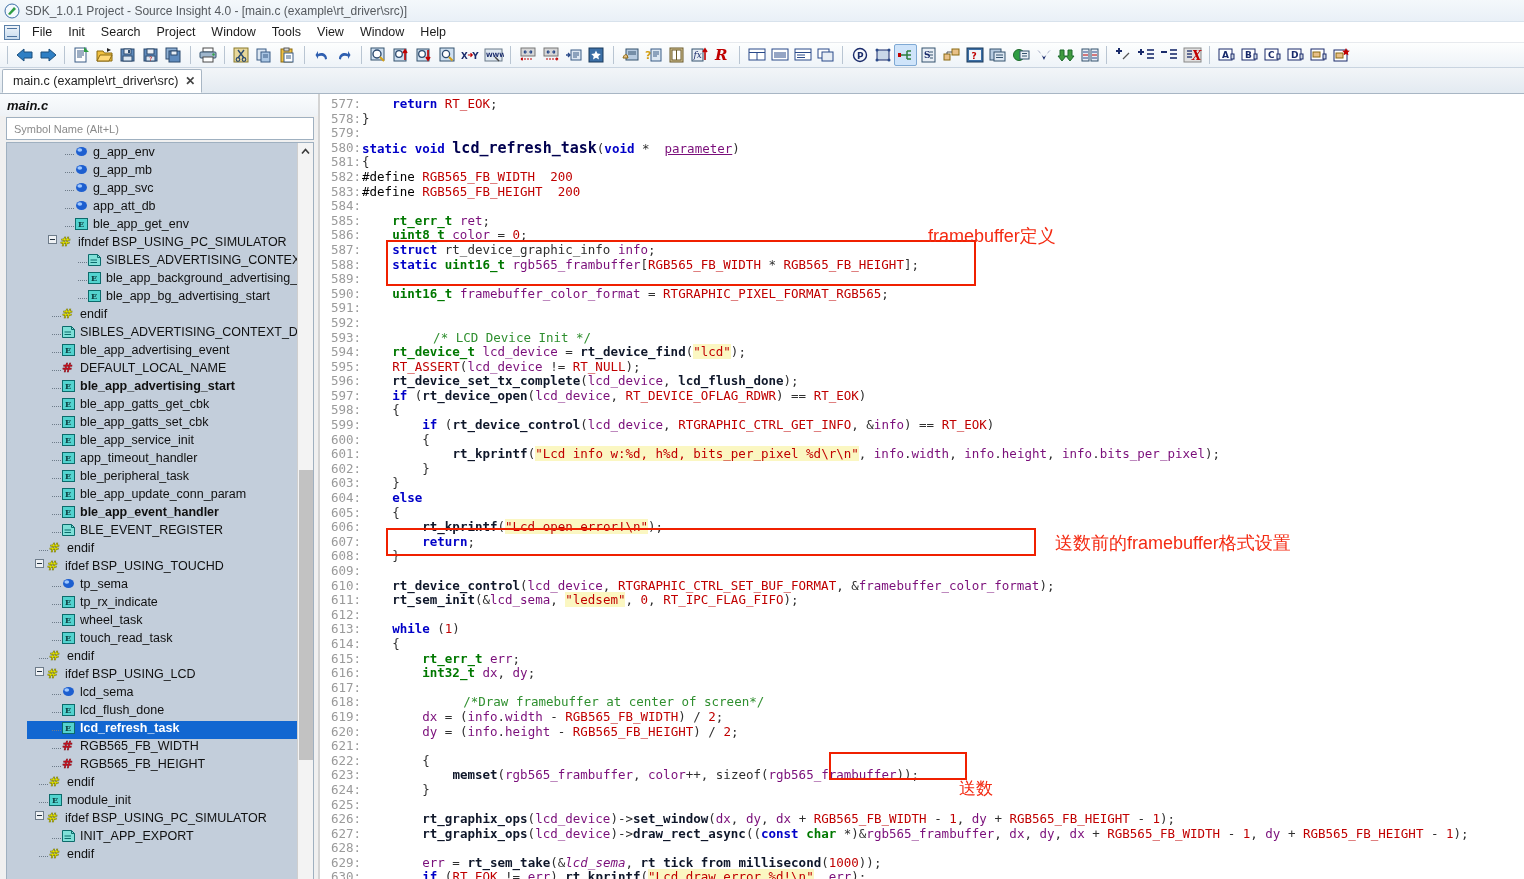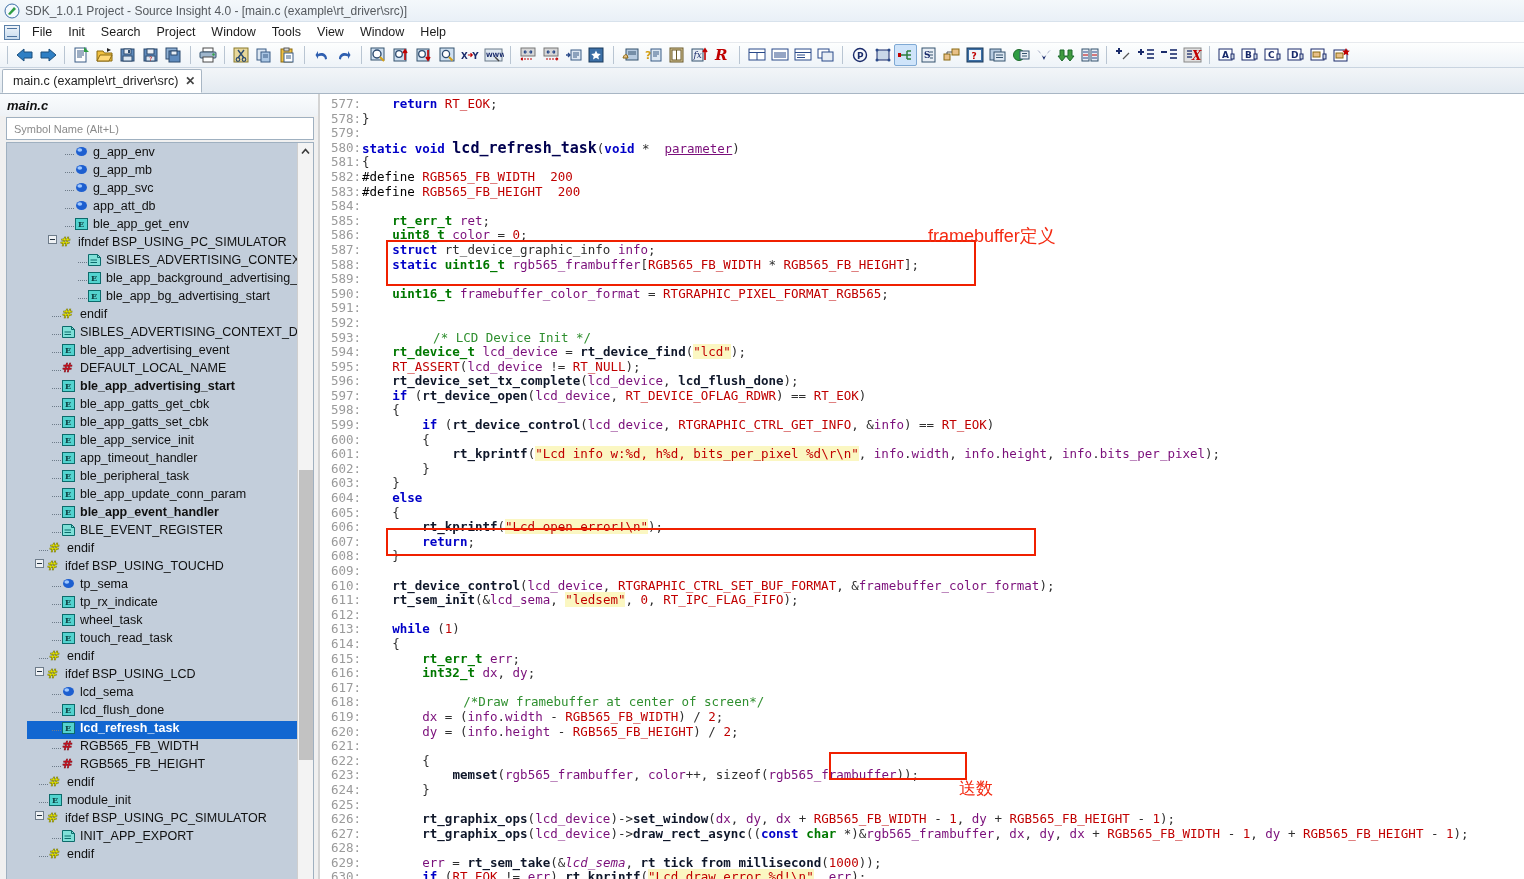--- a/index.html
+++ b/index.html
@@ -1308,17 +1308,18 @@
     </div>
   </div>
 
   <div id="editorwrap">
     <div id="editor"><div class="code-line"><span class="lnum">577</span><span class="ltext"><span class="c-punc"> </span><span class="c-punc"> </span><span class="c-punc"> </span><span class="c-punc"> </span><span class="c-kw">return</span><span class="c-punc"> </span><span class="c-mac">RT_EOK</span><span class="c-punc">;</span></span></div><div class="code-line"><span class="lnum">578</span><span class="ltext"><span class="c-punc">}</span></span></div><div class="code-line"><span class="lnum">579</span><span class="ltext"></span></div><div class="code-line"><span class="lnum">580</span><span class="ltext"><span class="c-kw">static</span><span class="c-punc"> </span><span class="c-kw">void</span><span class="c-punc"> </span><span class="c-fn c-big">lcd_refresh_task</span><span class="c-punc">(</span><span class="c-kw">void</span><span class="c-punc"> </span><span class="c-punc">*</span><span class="c-var c-ul">parameter</span><span class="c-punc">)</span></span></div><div class="code-line"><span class="lnum">581</span><span class="ltext"><span class="c-punc">{</span></span></div><div class="code-line"><span class="lnum">582</span><span class="ltext">#define <span class="c-mac">RGB565_FB_WIDTH</span>  <span class="c-num">200</span></span></div><div class="code-line"><span class="lnum">583</span><span class="ltext">#define <span class="c-mac">RGB565_FB_HEIGHT</span>  <span class="c-num">200</span></span></div><div class="code-line"><span class="lnum">584</span><span class="ltext"></span></div><div class="code-line"><span class="lnum">585</span><span class="ltext"><span class="c-punc"> </span><span class="c-punc"> </span><span class="c-punc"> </span><span class="c-punc"> </span><span class="c-type">rt_err_t</span><span class="c-punc"> </span><span class="c-var">ret</span><span class="c-punc">;</span></span></div><div class="code-line"><span class="lnum">586</span><span class="ltext"><span class="c-punc"> </span><span class="c-punc"> </span><span class="c-punc"> </span><span class="c-punc"> </span><span class="c-type">uint8_t</span><span class="c-punc"> </span><span class="c-var">color</span><span class="c-punc"> </span><span class="c-punc">=</span><span class="c-punc"> </span><span class="c-num">0</span><span class="c-punc">;</span></span></div><div class="code-line"><span class="lnum">587</span><span class="ltext"><span class="c-punc"> </span><span class="c-punc"> </span><span class="c-punc"> </span><span class="c-punc"> </span><span class="c-kw">struct</span><span class="c-punc"> </span><span class="c-id">rt_device_graphic_info</span><span class="c-punc"> </span><span class="c-var">info</span><span class="c-punc">;</span></span></div><div class="code-line"><span class="lnum">588</span><span class="ltext"><span class="c-punc"> </span><span class="c-punc"> </span><span class="c-punc"> </span><span class="c-punc"> </span><span class="c-kw">static</span><span class="c-punc"> </span><span class="c-type">uint16_t</span><span class="c-punc"> </span><span class="c-var">rgb565_frambuffer</span><span class="c-punc">[</span><span class="c-mac">RGB565_FB_WIDTH</span><span class="c-punc"> </span><span class="c-punc">*</span><span class="c-punc"> </span><span class="c-mac">RGB565_FB_HEIGHT</span><span class="c-punc">]</span><span class="c-punc">;</span></span></div><div class="code-line"><span class="lnum">589</span><span class="ltext"></span></div><div class="code-line"><span class="lnum">590</span><span class="ltext"><span class="c-punc"> </span><span class="c-punc"> </span><span class="c-punc"> </span><span class="c-punc"> </span><span class="c-type">uint16_t</span><span class="c-punc"> </span><span class="c-var">framebuffer_color_format</span><span class="c-punc"> </span><span class="c-punc">=</span><span class="c-punc"> </span><span class="c-mac">RTGRAPHIC_PIXEL_FORMAT_RGB565</span><span class="c-punc">;</span></span></div><div class="code-line"><span class="lnum">591</span><span class="ltext"></span></div><div class="code-line"><span class="lnum">592</span><span class="ltext"></span></div><div class="code-line"><span class="lnum">593</span><span class="ltext">    <span class="c-cmt">/* LCD Device Init */</span></span></div><div class="code-line"><span class="lnum">594</span><span class="ltext"><span class="c-punc"> </span><span class="c-punc"> </span><span class="c-punc"> </span><span class="c-punc"> </span><span class="c-type">rt_device_t</span><span class="c-punc"> </span><span class="c-var">lcd_device</span><span class="c-punc"> </span><span class="c-punc">=</span><span class="c-punc"> </span><span class="c-fn">rt_device_find</span><span class="c-punc">(</span><span class="c-str">"lcd"</span><span class="c-punc">)</span><span class="c-punc">;</span></span></div><div class="code-line"><span class="lnum">595</span><span class="ltext"><span class="c-punc"> </span><span class="c-punc"> </span><span class="c-punc"> </span><span class="c-punc"> </span><span class="c-mac">RT_ASSERT</span><span class="c-punc">(</span><span class="c-var">lcd_device</span><span class="c-punc"> </span><span class="c-punc">!</span><span class="c-punc">=</span><span class="c-punc"> </span><span class="c-mac">RT_NULL</span><span class="c-punc">)</span><span class="c-punc">;</span></span></div><div class="code-line"><span class="lnum">596</span><span class="ltext"><span class="c-punc"> </span><span class="c-punc"> </span><span class="c-punc"> </span><span class="c-punc"> </span><span class="c-fn">rt_device_set_tx_complete</span><span class="c-punc">(</span><span class="c-var">lcd_device</span><span class="c-punc">,</span><span class="c-punc"> </span><span class="c-fn">lcd_flush_done</span><span class="c-punc">)</span><span class="c-punc">;</span></span></div><div class="code-line"><span class="lnum">597</span><span class="ltext"><span class="c-punc"> </span><span class="c-punc"> </span><span class="c-punc"> </span><span class="c-punc"> </span><span class="c-kw">if</span><span class="c-punc"> </span><span class="c-punc">(</span><span class="c-fn">rt_device_open</span><span class="c-punc">(</span><span class="c-var">lcd_device</span><span class="c-punc">,</span><span class="c-punc"> </span><span class="c-mac">RT_DEVICE_OFLAG_RDWR</span><span class="c-punc">)</span><span class="c-punc"> </span><span class="c-punc">=</span><span class="c-punc">=</span><span class="c-punc"> </span><span class="c-mac">RT_EOK</span><span class="c-punc">)</span></span></div><div class="code-line"><span class="lnum">598</span><span class="ltext"><span class="c-punc"> </span><span class="c-punc"> </span><span class="c-punc"> </span><span class="c-punc"> </span><span class="c-punc">{</span></span></div><div class="code-line"><span class="lnum">599</span><span class="ltext"><span class="c-punc"> </span><span class="c-punc"> </span><span class="c-punc"> </span><span class="c-punc"> </span><span class="c-punc"> </span><span class="c-punc"> </span><span class="c-punc"> </span><span class="c-punc"> </span><span class="c-kw">if</span><span class="c-punc"> </span><span class="c-punc">(</span><span class="c-fn">rt_device_control</span><span class="c-punc">(</span><span class="c-var">lcd_device</span><span class="c-punc">,</span><span class="c-punc"> </span><span class="c-mac">RTGRAPHIC_CTRL_GET_INFO</span><span class="c-punc">,</span><span class="c-punc"> </span><span class="c-punc">&amp;</span><span class="c-var">info</span><span class="c-punc">)</span><span class="c-punc"> </span><span class="c-punc">=</span><span class="c-punc">=</span><span class="c-punc"> </span><span class="c-mac">RT_EOK</span><span class="c-punc">)</span></span></div><div class="code-line"><span class="lnum">600</span><span class="ltext"><span class="c-punc"> </span><span class="c-punc"> </span><span class="c-punc"> </span><span class="c-punc"> </span><span class="c-punc"> </span><span class="c-punc"> </span><span class="c-punc"> </span><span class="c-punc"> </span><span class="c-punc">{</span></span></div><div class="code-line"><span class="lnum">601</span><span class="ltext"><span class="c-punc"> </span><span class="c-punc"> </span><span class="c-punc"> </span><span class="c-punc"> </span><span class="c-punc"> </span><span class="c-punc"> </span><span class="c-punc"> </span><span class="c-punc"> </span><span class="c-punc"> </span><span class="c-punc"> </span><span class="c-punc"> </span><span class="c-punc"> </span><span class="c-fn">rt_kprintf</span><span class="c-punc">(</span><span class="c-str">"Lcd info w:%d, h%d, bits_per_pixel %d\r\n"</span><span class="c-punc">,</span><span class="c-punc"> </span><span class="c-var">info</span><span class="c-punc">.</span><span class="c-var">width</span><span class="c-punc">,</span><span class="c-punc"> </span><span class="c-var">info</span><span class="c-punc">.</span><span class="c-var">height</span><span class="c-punc">,</span><span class="c-punc"> </span><span class="c-var">info</span><span class="c-punc">.</span><span class="c-var">bits_per_pixel</span><span class="c-punc">)</span><span class="c-punc">;</span></span></div><div class="code-line"><span class="lnum">602</span><span class="ltext"><span class="c-punc"> </span><span class="c-punc"> </span><span class="c-punc"> </span><span class="c-punc"> </span><span class="c-punc"> </span><span class="c-punc"> </span><span class="c-punc"> </span><span class="c-punc"> </span><span class="c-punc">}</span></span></div><div class="code-line"><span class="lnum">603</span><span class="ltext"><span class="c-punc"> </span><span class="c-punc"> </span><span class="c-punc"> </span><span class="c-punc"> </span><span class="c-punc">}</span></span></div><div class="code-line"><span class="lnum">604</span><span class="ltext"><span class="c-punc"> </span><span class="c-punc"> </span><span class="c-punc"> </span><span class="c-punc"> </span><span class="c-kw">else</span></span></div><div class="code-line"><span class="lnum">605</span><span class="ltext"><span class="c-punc"> </span><span class="c-punc"> </span><span class="c-punc"> </span><span class="c-punc"> </span><span class="c-punc">{</span></span></div><div class="code-line"><span class="lnum">606</span><span class="ltext"><span class="c-punc"> </span><span class="c-punc"> </span><span class="c-punc"> </span><span class="c-punc"> </span><span class="c-punc"> </span><span class="c-punc"> </span><span class="c-punc"> </span><span class="c-punc"> </span><span class="c-fn">rt_kprintf</span><span class="c-punc">(</span><span class="c-str">"Lcd open error!\n"</span><span class="c-punc">)</span><span class="c-punc">;</span></span></div><div class="code-line"><span class="lnum">607</span><span class="ltext"><span class="c-punc"> </span><span class="c-punc"> </span><span class="c-punc"> </span><span class="c-punc"> </span><span class="c-punc"> </span><span class="c-punc"> </span><span class="c-punc"> </span><span class="c-punc"> </span><span class="c-kw">return</span><span class="c-punc">;</span></span></div><div class="code-line"><span class="lnum">608</span><span class="ltext"><span class="c-punc"> </span><span class="c-punc"> </span><span class="c-punc"> </span><span class="c-punc"> </span><span class="c-punc">}</span></span></div><div class="code-line"><span class="lnum">609</span><span class="ltext"></span></div><div class="code-line"><span class="lnum">610</span><span class="ltext"><span class="c-punc"> </span><span class="c-punc"> </span><span class="c-punc"> </span><span class="c-punc"> </span><span class="c-fn">rt_device_control</span><span class="c-punc">(</span><span class="c-var">lcd_device</span><span class="c-punc">,</span><span class="c-punc"> </span><span class="c-mac">RTGRAPHIC_CTRL_SET_BUF_FORMAT</span><span class="c-punc">,</span><span class="c-punc"> </span><span class="c-punc">&amp;</span><span class="c-var">framebuffer_color_format</span><span class="c-punc">)</span><span class="c-punc">;</span></span></div><div class="code-line"><span class="lnum">611</span><span class="ltext"><span class="c-punc"> </span><span class="c-punc"> </span><span class="c-punc"> </span><span class="c-punc"> </span><span class="c-fn">rt_sem_init</span><span class="c-punc">(</span><span class="c-punc">&amp;</span><span class="c-var">lcd_sema</span><span class="c-punc">,</span><span class="c-punc"> </span><span class="c-str">"ledsem"</span><span class="c-punc">,</span><span class="c-punc"> </span><span class="c-num">0</span><span class="c-punc">,</span><span class="c-punc"> </span><span class="c-mac">RT_IPC_FLAG_FIFO</span><span class="c-punc">)</span><span class="c-punc">;</span></span></div><div class="code-line"><span class="lnum">612</span><span class="ltext"></span></div><div class="code-line"><span class="lnum">613</span><span class="ltext"><span class="c-punc"> </span><span class="c-punc"> </span><span class="c-punc"> </span><span class="c-punc"> </span><span class="c-kw">while</span><span class="c-punc"> </span><span class="c-punc">(</span><span class="c-num">1</span><span class="c-punc">)</span></span></div><div class="code-line"><span class="lnum">614</span><span class="ltext"><span class="c-punc"> </span><span class="c-punc"> </span><span class="c-punc"> </span><span class="c-punc"> </span><span class="c-punc">{</span></span></div><div class="code-line"><span class="lnum">615</span><span class="ltext"><span class="c-punc"> </span><span class="c-punc"> </span><span class="c-punc"> </span><span class="c-punc"> </span><span class="c-punc"> </span><span class="c-punc"> </span><span class="c-punc"> </span><span class="c-punc"> </span><span class="c-type">rt_err_t</span><span class="c-punc"> </span><span class="c-var">err</span><span class="c-punc">;</span></span></div><div class="code-line"><span class="lnum">616</span><span class="ltext"><span class="c-punc"> </span><span class="c-punc"> </span><span class="c-punc"> </span><span class="c-punc"> </span><span class="c-punc"> </span><span class="c-punc"> </span><span class="c-punc"> </span><span class="c-punc"> </span><span class="c-type">int32_t</span><span class="c-punc"> </span><span class="c-var">dx</span><span class="c-punc">,</span><span class="c-punc"> </span><span class="c-var">dy</span><span class="c-punc">;</span></span></div><div class="code-line"><span class="lnum">617</span><span class="ltext"></span></div><div class="code-line"><span class="lnum">618</span><span class="ltext">        <span class="c-cmt">/*Draw framebuffer at center of screen*/</span></span></div><div class="code-line"><span class="lnum">619</span><span class="ltext"><span class="c-punc"> </span><span class="c-punc"> </span><span class="c-punc"> </span><span class="c-punc"> </span><span class="c-punc"> </span><span class="c-punc"> </span><span class="c-punc"> </span><span class="c-punc"> </span><span class="c-var">dx</span><span class="c-punc"> </span><span class="c-punc">=</span><span class="c-punc"> </span><span class="c-punc">(</span><span class="c-var">info</span><span class="c-punc">.</span><span class="c-var">width</span><span class="c-punc"> </span><span class="c-punc">-</span><span class="c-punc"> </span><span class="c-mac">RGB565_FB_WIDTH</span><span class="c-punc">)</span><span class="c-punc"> </span><span class="c-punc">/</span><span class="c-punc"> </span><span class="c-num">2</span><span class="c-punc">;</span></span></div><div class="code-line"><span class="lnum">620</span><span class="ltext"><span class="c-punc"> </span><span class="c-punc"> </span><span class="c-punc"> </span><span class="c-punc"> </span><span class="c-punc"> </span><span class="c-punc"> </span><span class="c-punc"> </span><span class="c-punc"> </span><span class="c-var">dy</span><span class="c-punc"> </span><span class="c-punc">=</span><span class="c-punc"> </span><span class="c-punc">(</span><span class="c-var">info</span><span class="c-punc">.</span><span class="c-var">height</span><span class="c-punc"> </span><span class="c-punc">-</span><span class="c-punc"> </span><span class="c-mac">RGB565_FB_HEIGHT</span><span class="c-punc">)</span><span class="c-punc"> </span><span class="c-punc">/</span><span class="c-punc"> </span><span class="c-num">2</span><span class="c-punc">;</span></span></div><div class="code-line"><span class="lnum">621</span><span class="ltext"></span></div><div class="code-line"><span class="lnum">622</span><span class="ltext"><span class="c-punc"> </span><span class="c-punc"> </span><span class="c-punc"> </span><span class="c-punc"> </span><span class="c-punc"> </span><span class="c-punc"> </span><span class="c-punc"> </span><span class="c-punc"> </span><span class="c-punc">{</span></span></div><div class="code-line"><span class="lnum">623</span><span class="ltext"><span class="c-punc"> </span><span class="c-punc"> </span><span class="c-punc"> </span><span class="c-punc"> </span><span class="c-punc"> </span><span class="c-punc"> </span><span class="c-punc"> </span><span class="c-punc"> </span><span class="c-punc"> </span><span class="c-punc"> </span><span class="c-punc"> </span><span class="c-punc"> </span><span class="c-fn">memset</span><span class="c-punc">(</span><span class="c-var">rgb565_frambuffer</span><span class="c-punc">,</span><span class="c-punc"> </span><span class="c-var">color</span><span class="c-punc">+</span><span class="c-punc">+</span><span class="c-punc">,</span><span class="c-punc"> </span><span class="c-id">sizeof</span><span class="c-punc">(</span><span class="c-var">rgb565_frambuffer</span><span class="c-punc">)</span><span class="c-punc">)</span><span class="c-punc">;</span></span></div><div class="code-line"><span class="lnum">624</span><span class="ltext"><span class="c-punc"> </span><span class="c-punc"> </span><span class="c-punc"> </span><span class="c-punc"> </span><span class="c-punc"> </span><span class="c-punc"> </span><span class="c-punc"> </span><span class="c-punc"> </span><span class="c-punc">}</span></span></div><div class="code-line"><span class="lnum">625</span><span class="ltext"></span></div><div class="code-line"><span class="lnum">626</span><span class="ltext"><span class="c-punc"> </span><span class="c-punc"> </span><span class="c-punc"> </span><span class="c-punc"> </span><span class="c-punc"> </span><span class="c-punc"> </span><span class="c-punc"> </span><span class="c-punc"> </span><span class="c-fn">rt_graphix_ops</span><span class="c-punc">(</span><span class="c-var">lcd_device</span><span class="c-punc">)</span><span class="c-punc">-</span><span class="c-punc">&gt;</span><span class="c-fn">set_window</span><span class="c-punc">(</span><span class="c-var">dx</span><span class="c-punc">,</span><span class="c-punc"> </span><span class="c-var">dy</span><span class="c-punc">,</span><span class="c-punc"> </span><span class="c-var">dx</span><span class="c-punc"> </span><span class="c-punc">+</span><span class="c-punc"> </span><span class="c-mac">RGB565_FB_WIDTH</span><span class="c-punc"> </span><span class="c-punc">-</span><span class="c-punc"> </span><span class="c-num">1</span><span class="c-punc">,</span><span class="c-punc"> </span><span class="c-var">dy</span><span class="c-punc"> </span><span class="c-punc">+</span><span class="c-punc"> </span><span class="c-mac">RGB565_FB_HEIGHT</span><span class="c-punc"> </span><span class="c-punc">-</span><span class="c-punc"> </span><span class="c-num">1</span><span class="c-punc">)</span><span class="c-punc">;</span></span></div><div class="code-line"><span class="lnum">627</span><span class="ltext"><span class="c-punc"> </span><span class="c-punc"> </span><span class="c-punc"> </span><span class="c-punc"> </span><span class="c-punc"> </span><span class="c-punc"> </span><span class="c-punc"> </span><span class="c-punc"> </span><span class="c-fn">rt_graphix_ops</span><span class="c-punc">(</span><span class="c-var">lcd_device</span><span class="c-punc">)</span><span class="c-punc">-</span><span class="c-punc">&gt;</span><span class="c-fn">draw_rect_async</span><span class="c-punc">(</span><span class="c-punc">(</span><span class="c-kw">const</span><span class="c-punc"> </span><span class="c-type">char</span><span class="c-punc"> </span><span class="c-punc">*</span><span class="c-punc">)</span><span class="c-punc">&amp;</span><span class="c-var">rgb565_frambuffer</span><span class="c-punc">,</span><span class="c-punc"> </span><span class="c-var">dx</span><span class="c-punc">,</span><span class="c-punc"> </span><span class="c-var">dy</span><span class="c-punc">,</span><span class="c-punc"> </span><span class="c-var">dx</span><span class="c-punc"> </span><span class="c-punc">+</span><span class="c-punc"> </span><span class="c-mac">RGB565_FB_WIDTH</span><span class="c-punc"> </span><span class="c-punc">-</span><span class="c-punc"> </span><span class="c-num">1</span><span class="c-punc">,</span><span class="c-punc"> </span><span class="c-var">dy</span><span class="c-punc"> </span><span class="c-punc">+</span><span class="c-punc"> </span><span class="c-mac">RGB565_FB_HEIGHT</span><span class="c-punc"> </span><span class="c-punc">-</span><span class="c-punc"> </span><span class="c-num">1</span><span class="c-punc">)</span><span class="c-punc">;</span></span></div><div class="code-line"><span class="lnum">628</span><span class="ltext"></span></div><div class="code-line"><span class="lnum">629</span><span class="ltext"><span class="c-punc"> </span><span class="c-punc"> </span><span class="c-punc"> </span><span class="c-punc"> </span><span class="c-punc"> </span><span class="c-punc"> </span><span class="c-punc"> </span><span class="c-punc"> </span><span class="c-var">err</span><span class="c-punc"> </span><span class="c-punc">=</span><span class="c-punc"> </span><span class="c-fn">rt_sem_take</span><span class="c-punc">(</span><span class="c-punc">&amp;</span><span class="c-var c-ital">lcd_sema</span><span class="c-punc">,</span><span class="c-punc"> </span><span class="c-fn">rt_tick_from_millisecond</span><span class="c-punc">(</span><span class="c-num">1000</span><span class="c-punc">)</span><span class="c-punc">)</span><span class="c-punc">;</span></span></div><div class="code-line"><span class="lnum">630</span><span class="ltext"><span class="c-punc"> </span><span class="c-punc"> </span><span class="c-punc"> </span><span class="c-punc"> </span><span class="c-punc"> </span><span class="c-punc"> </span><span class="c-punc"> </span><span class="c-punc"> </span><span class="c-kw">if</span><span class="c-punc"> </span><span class="c-punc">(</span><span class="c-mac">RT_EOK</span><span class="c-punc"> </span><span class="c-punc">!</span><span class="c-punc">=</span><span class="c-punc"> </span><span class="c-var">err</span><span class="c-punc">)</span><span class="c-punc"> </span><span class="c-fn">rt_kprintf</span><span class="c-punc">(</span><span class="c-str">"Lcd draw error %d!\n"</span><span class="c-punc">,</span><span class="c-punc"> </span><span class="c-var">err</span><span class="c-punc">)</span><span class="c-punc">;</span></span></div></div>
 
     <div class="redbox" style="left:66px; top:146px; width:590px; height:46px;"></div>
     <div class="annot" style="left:608px; top:130px;">framebuffer定义</div>
 
     <div class="redbox" style="left:66px; top:434px; width:650px; height:28px;"></div>
+    <div class="annot" style="left:735px; top:437px;">送数前的framebuffer格式设置</div>
 
     <div class="redbox" style="left:509px; top:658px; width:138px; height:28px;"></div>
     <div class="annot small" style="left:639px; top:683px;">送数</div>
   </div>
 </div>
 
 </body></html>

